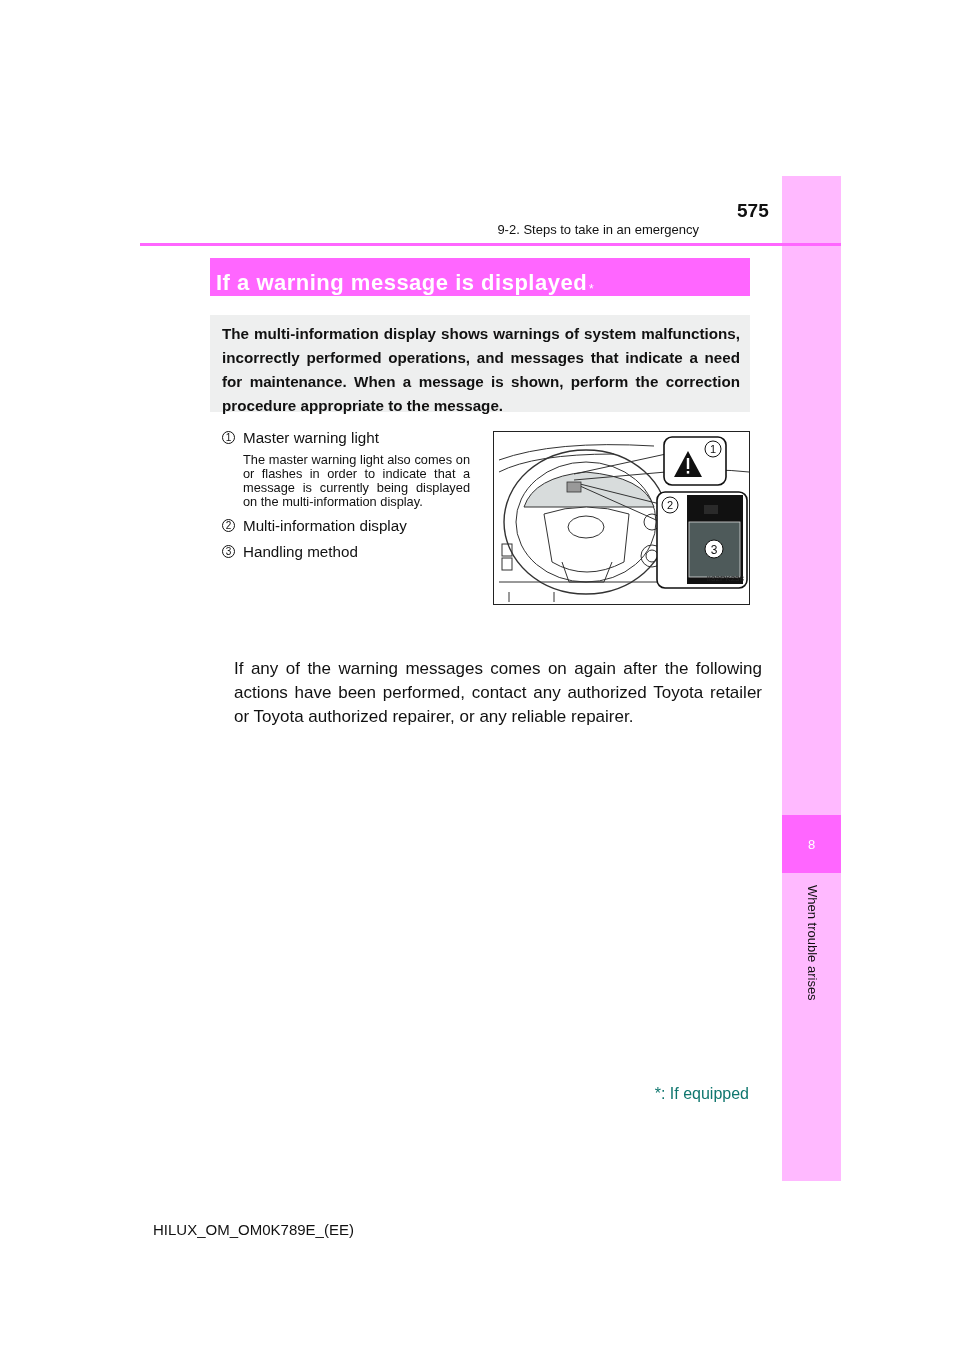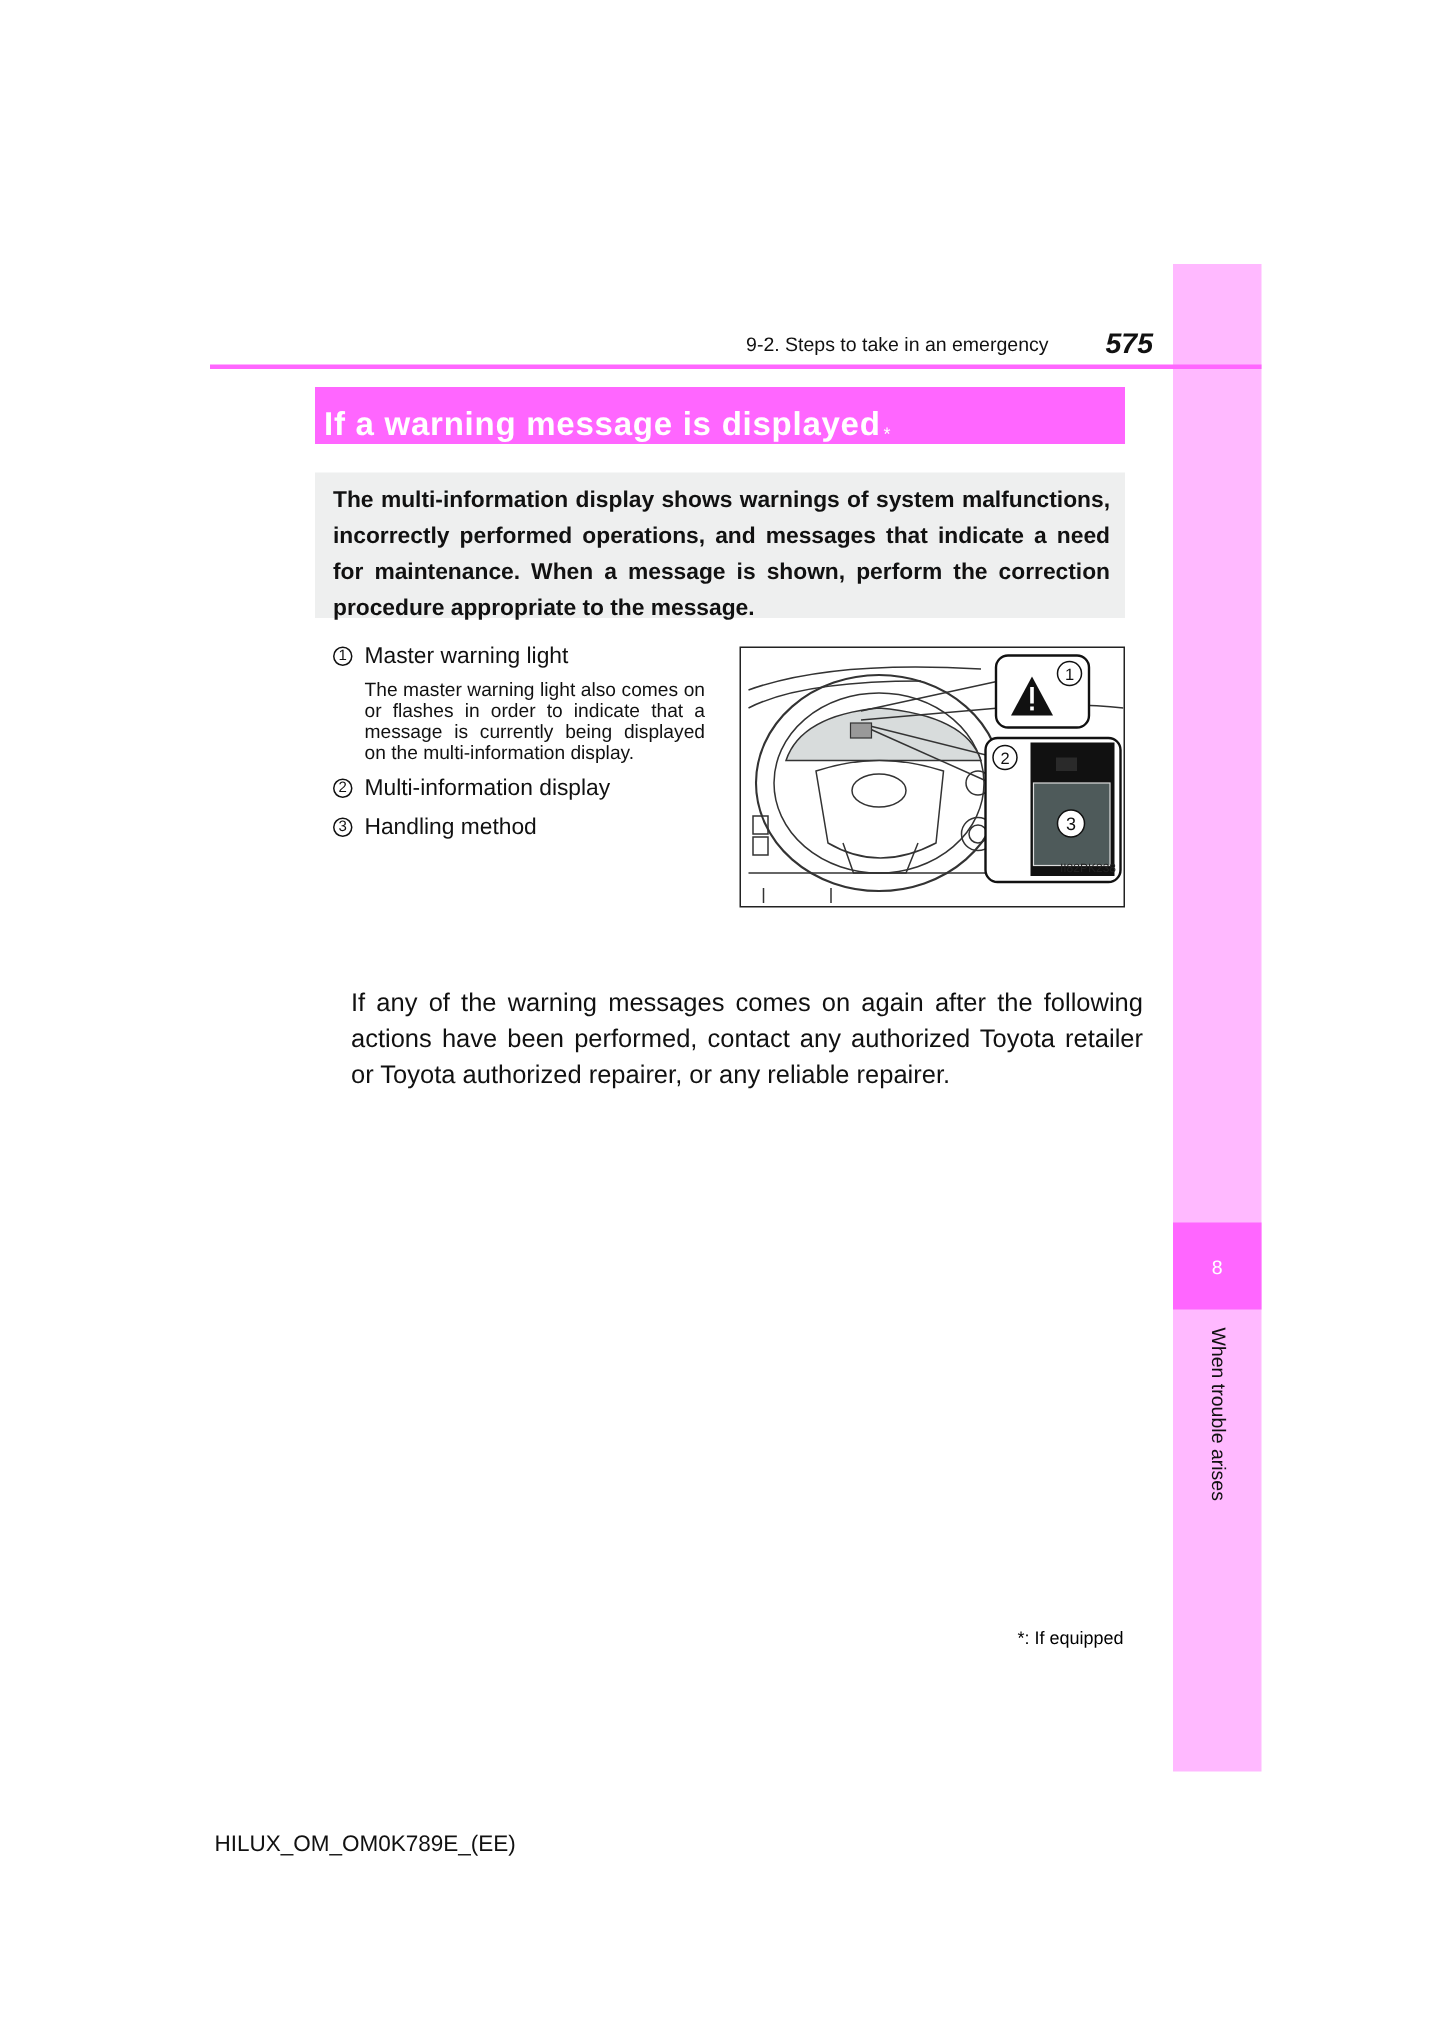--- a/index.html
+++ b/index.html
@@ -7,21 +7,21 @@
          font-family: "Liberation Sans", sans-serif; color: #111; }
 
   .sidebar { position: absolute; left: 782px; top: 176px; width: 59px; height: 1005px; background: #ffb9ff; }
   .sidebar-tab { position: absolute; left: 782px; top: 815px; width: 59px; height: 58px; background: #ff66ff;
                  color: #fff; font-size: 13px; display: flex; align-items: center; justify-content: center; }
   .sidebar-label { position: absolute; left: 812px; top: 885px; transform-origin: left top; transform: rotate(90deg);
                    white-space: nowrap; font-size: 13px; color: #111; margin-left: 8px; }
 
   .header-rule { position: absolute; left: 140px; top: 243px; width: 701px; height: 3px; background: #ff66ff; }
   .header-section { position: absolute; right: 261px; top: 222px; font-size: 13px; color: #111; }
-  .header-page { position: absolute; left: 737px; top: 219px; font-size: 19px; font-weight: bold; color: #111; font-style: italic; }
+  .header-page { position: absolute; left: 737px; top: 200px; font-size: 19px; font-weight: bold; color: #111; }
 
   .title-bar { position: absolute; left: 210px; top: 258px; width: 540px; height: 38px; background: #ff66ff;
                color: #fff; font-weight: bold; font-size: 22px; letter-spacing: 0.5px;
                display: flex; align-items: flex-end; padding-left: 6px; box-sizing: border-box; }
   .title-bar sup { font-size: 12px; font-weight: normal; vertical-align: top; margin-left: 2px; margin-top: -4px; }
 
   .intro-box { position: absolute; left: 210px; top: 315px; width: 540px; height: 97px; background: #eeefef;
                box-sizing: border-box; padding: 7px 10px 0 12px; font-weight: bold; font-size: 15.2px;
                line-height: 24px; text-align: justify; }
 
@@ -31,22 +31,22 @@
          font-size: 10px; align-items: center; justify-content: center; margin-right: 8px; box-sizing: border-box; }
   .item-desc { margin-left: 21px; font-size: 12.8px; line-height: 14px; text-align: justify; margin-top: 5px; margin-bottom: 5px; }
   .item { margin-bottom: 2px; }
 
   .figure { position: absolute; left: 493px; top: 431px; width: 257px; height: 174px; border: 1px solid #222;
             box-sizing: border-box; background: #fff; overflow: hidden; }
   .fig-code { position: absolute; right: 5px; bottom: 21px; font-size: 8px; color: #222; }
 
   .para { position: absolute; left: 234px; top: 657px; width: 528px; font-size: 17px; line-height: 24px; text-align: justify; }
 
-  .footnote { position: absolute; right: 211px; top: 1085px; font-size: 12px; color: #000000; }
-  .footer { position: absolute; left: 143px; top: 1221px; font-size: 15px; color: #111; }
+  .footnote { position: absolute; right: 211px; top: 1085px; font-size: 16px; color: #0f766e; }
+  .footer { position: absolute; left: 153px; top: 1221px; font-size: 15px; color: #111; }
 </style>
 </head>
 <body>
 
 <div class="sidebar"></div>
 <div class="sidebar-tab">
   <span>8</span>
 </div>
 <div class="sidebar-label">When trouble arises</div>
 

